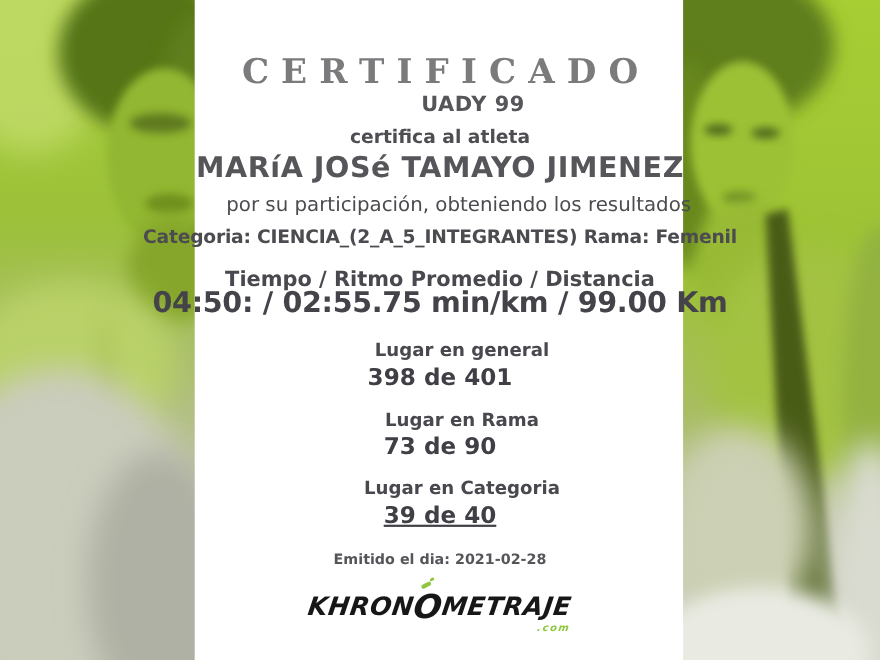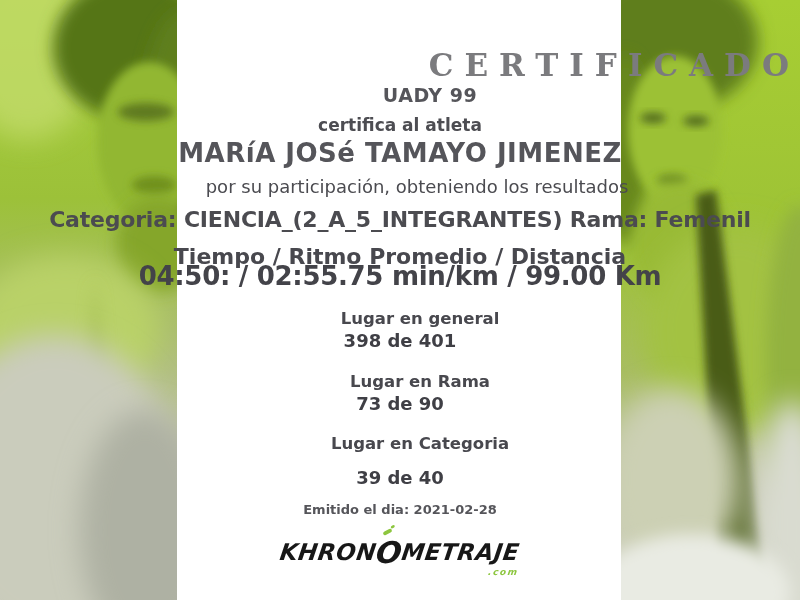--- a/index.html
+++ b/index.html
@@ -8,33 +8,33 @@
     background:#ffffff;
     font-family:"DejaVu Sans","Liberation Sans",sans-serif;
   }
   .photo{position:absolute;top:0;height:600px;display:block;}
   .photo-left{left:0;width:178px;}
   .photo-right{left:620px;width:180px;}
   .white-panel{position:absolute;left:177px;top:0;width:444px;height:600px;background:#ffffff;}
   .line{position:absolute;left:0;width:800px;text-align:center;line-height:1.15;white-space:nowrap;}
 
   .title{top:48px;font-family:"DejaVu Serif","Liberation Serif",serif;font-weight:bold;
-         font-size:31px;letter-spacing:11px;padding-left:11px;box-sizing:border-box;color:#7b7b7e;text-align:right;}
+         font-size:31px;letter-spacing:11px;padding-left:11px;box-sizing:border-box;color:#7b7b7e;}
   .event{top:85px;font-size:19px;font-weight:600;color:#55555a;letter-spacing:0.5px;padding-left:30px;}
   .certifies{top:116px;font-size:17px;font-weight:600;color:#4d4d52;}
   .athlete{top:139px;font-size:26px;font-weight:600;color:#55555a;letter-spacing:0.5px;}
   .participation{top:177px;font-size:18px;font-weight:400;color:#4b4b50;margin-left:17px;}
-  .category{top:207px;font-size:22px;font-weight:600;color:#4b4b50;letter-spacing:-0.2px;}
-  .results-header{top:244px;font-size:22px;font-weight:600;color:#48484e;}
+  .category{top:207px;font-size:17px;font-weight:600;color:#4b4b50;letter-spacing:-0.2px;}
+  .results-header{top:244px;font-size:19px;font-weight:600;color:#48484e;}
   .results-values{top:262px;font-size:26px;font-weight:600;color:#434349;letter-spacing:-0.3px;}
   .place-label{font-size:16.5px;font-weight:600;color:#48484e;margin-left:20px;}
-  .place-value{font-size:18px;font-weight:600;color:#3f3f45;}
+  .place-value{font-size:21px;font-weight:600;color:#3f3f45;}
   .pl0{top:310px;} .pv0{top:331px;}
   .pl1{top:373px;} .pv1{top:394px;}
-  .pl2{top:435px;} .pv2{top:468px;}
+  .pl2{top:435px;} .pv2{top:456px;text-decoration:underline;}
   .issued{top:503px;font-size:13px;font-weight:600;color:#55555a;}
 
   .logo-line{top:536px;}
   .logo-wrap{position:relative;display:inline-block;transform:skewX(-8deg);}
   .lg{font-weight:800;font-style:italic;font-size:23px;color:#171717;letter-spacing:0.5px;}
   .logo-o-wrap{position:relative;display:inline-block;}
   .lg-o{font-size:30px;vertical-align:-3px;letter-spacing:0;}
   .crown-icon{position:absolute;left:4px;top:-6px;width:9px;height:4px;background:#8dc63f;
               border-radius:2px;transform:rotate(-28deg);}
   .crown-icon::after{content:"";position:absolute;left:9px;top:-2px;width:4px;height:3px;

